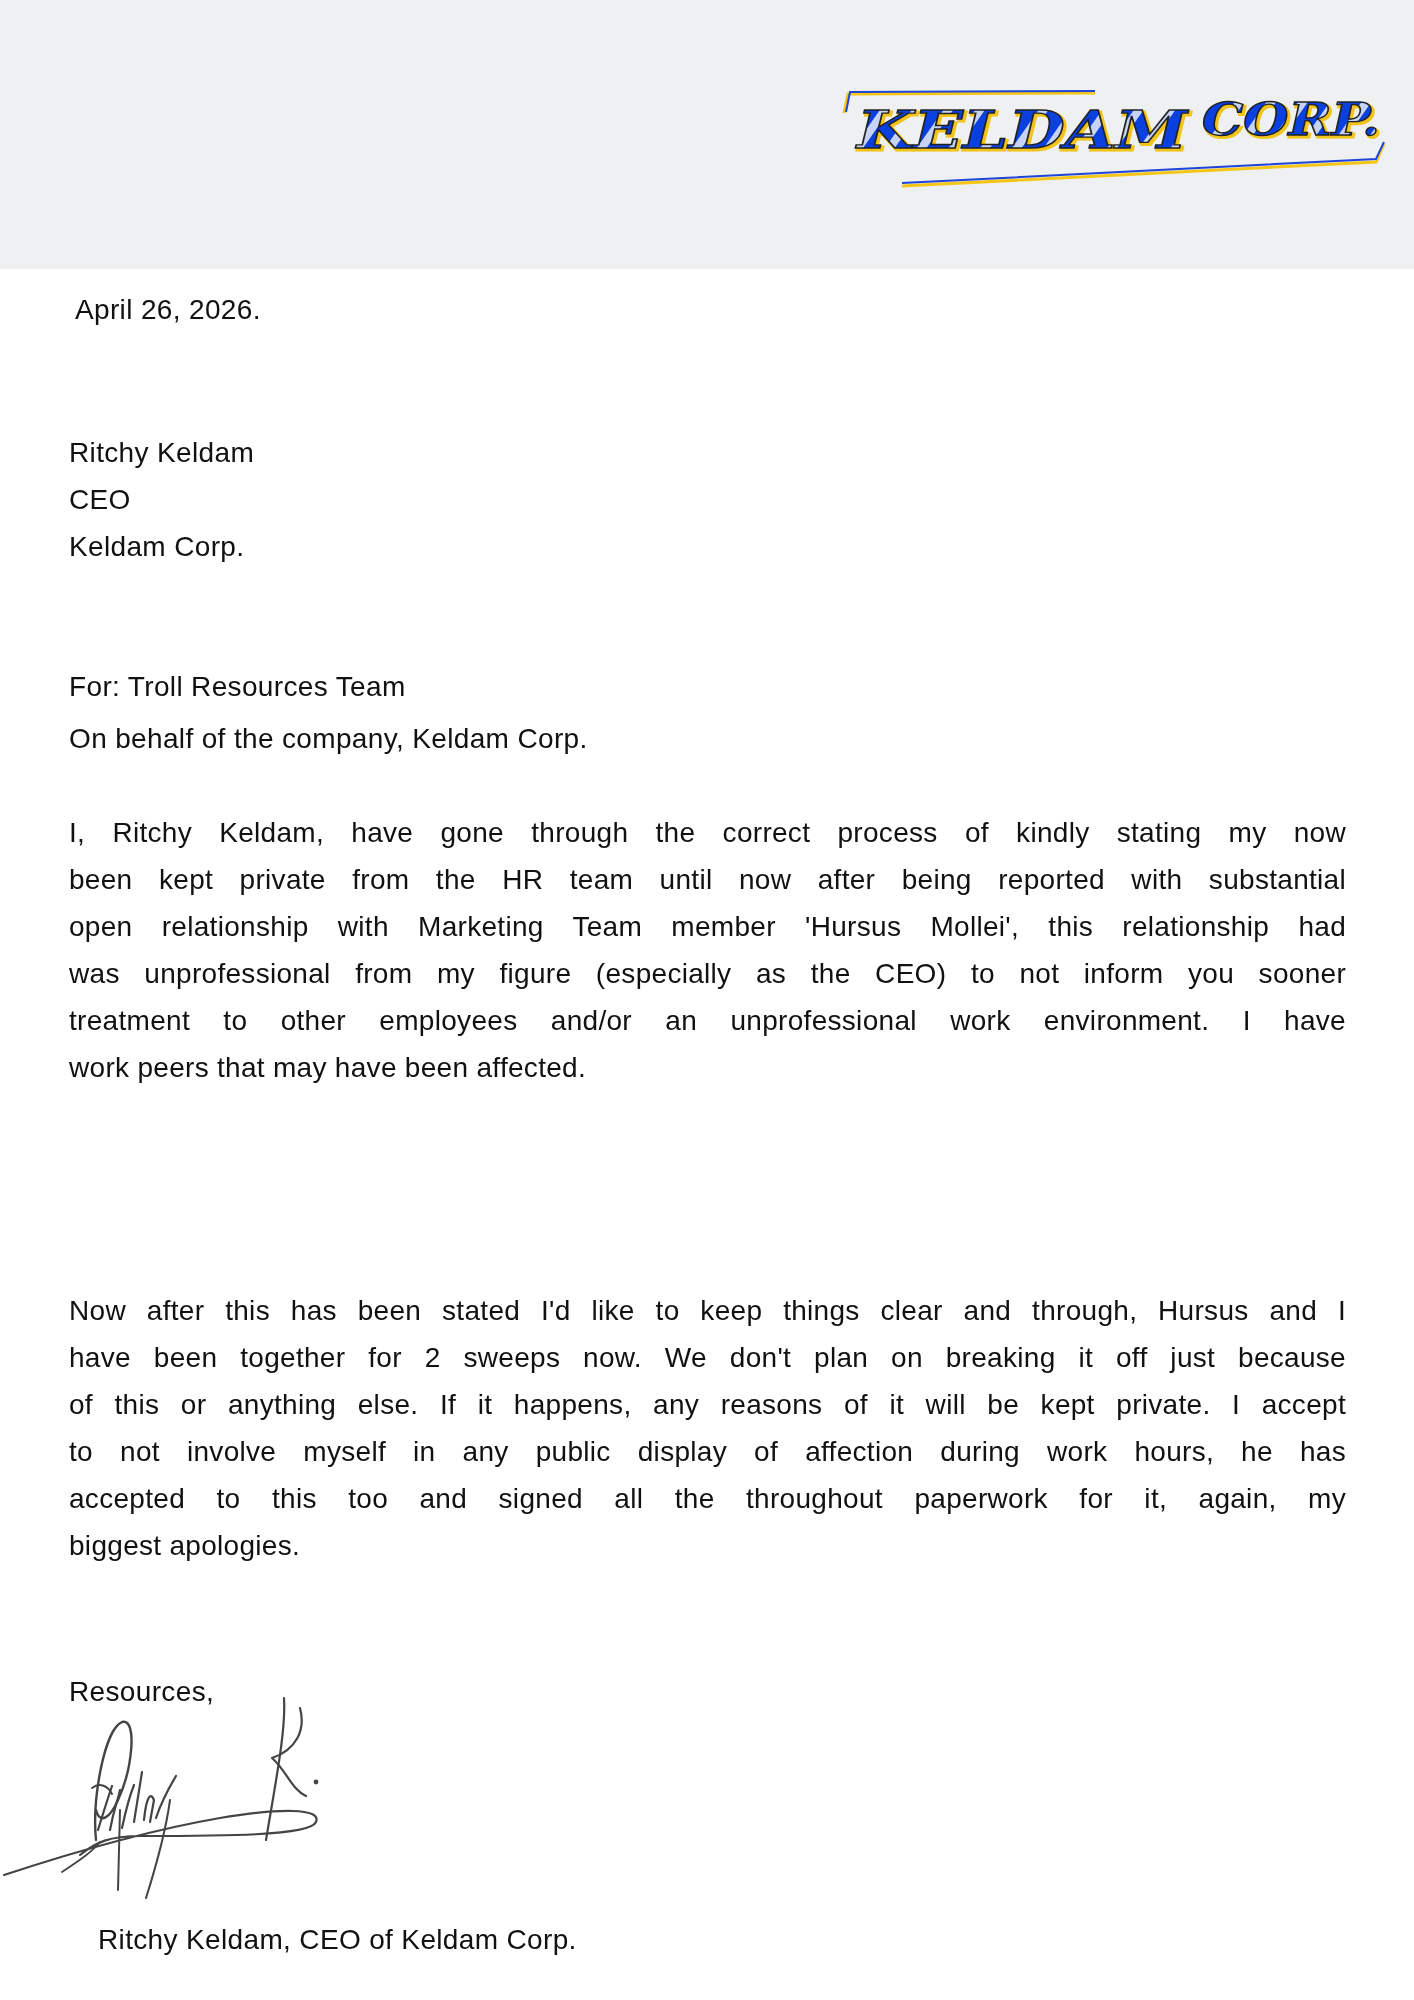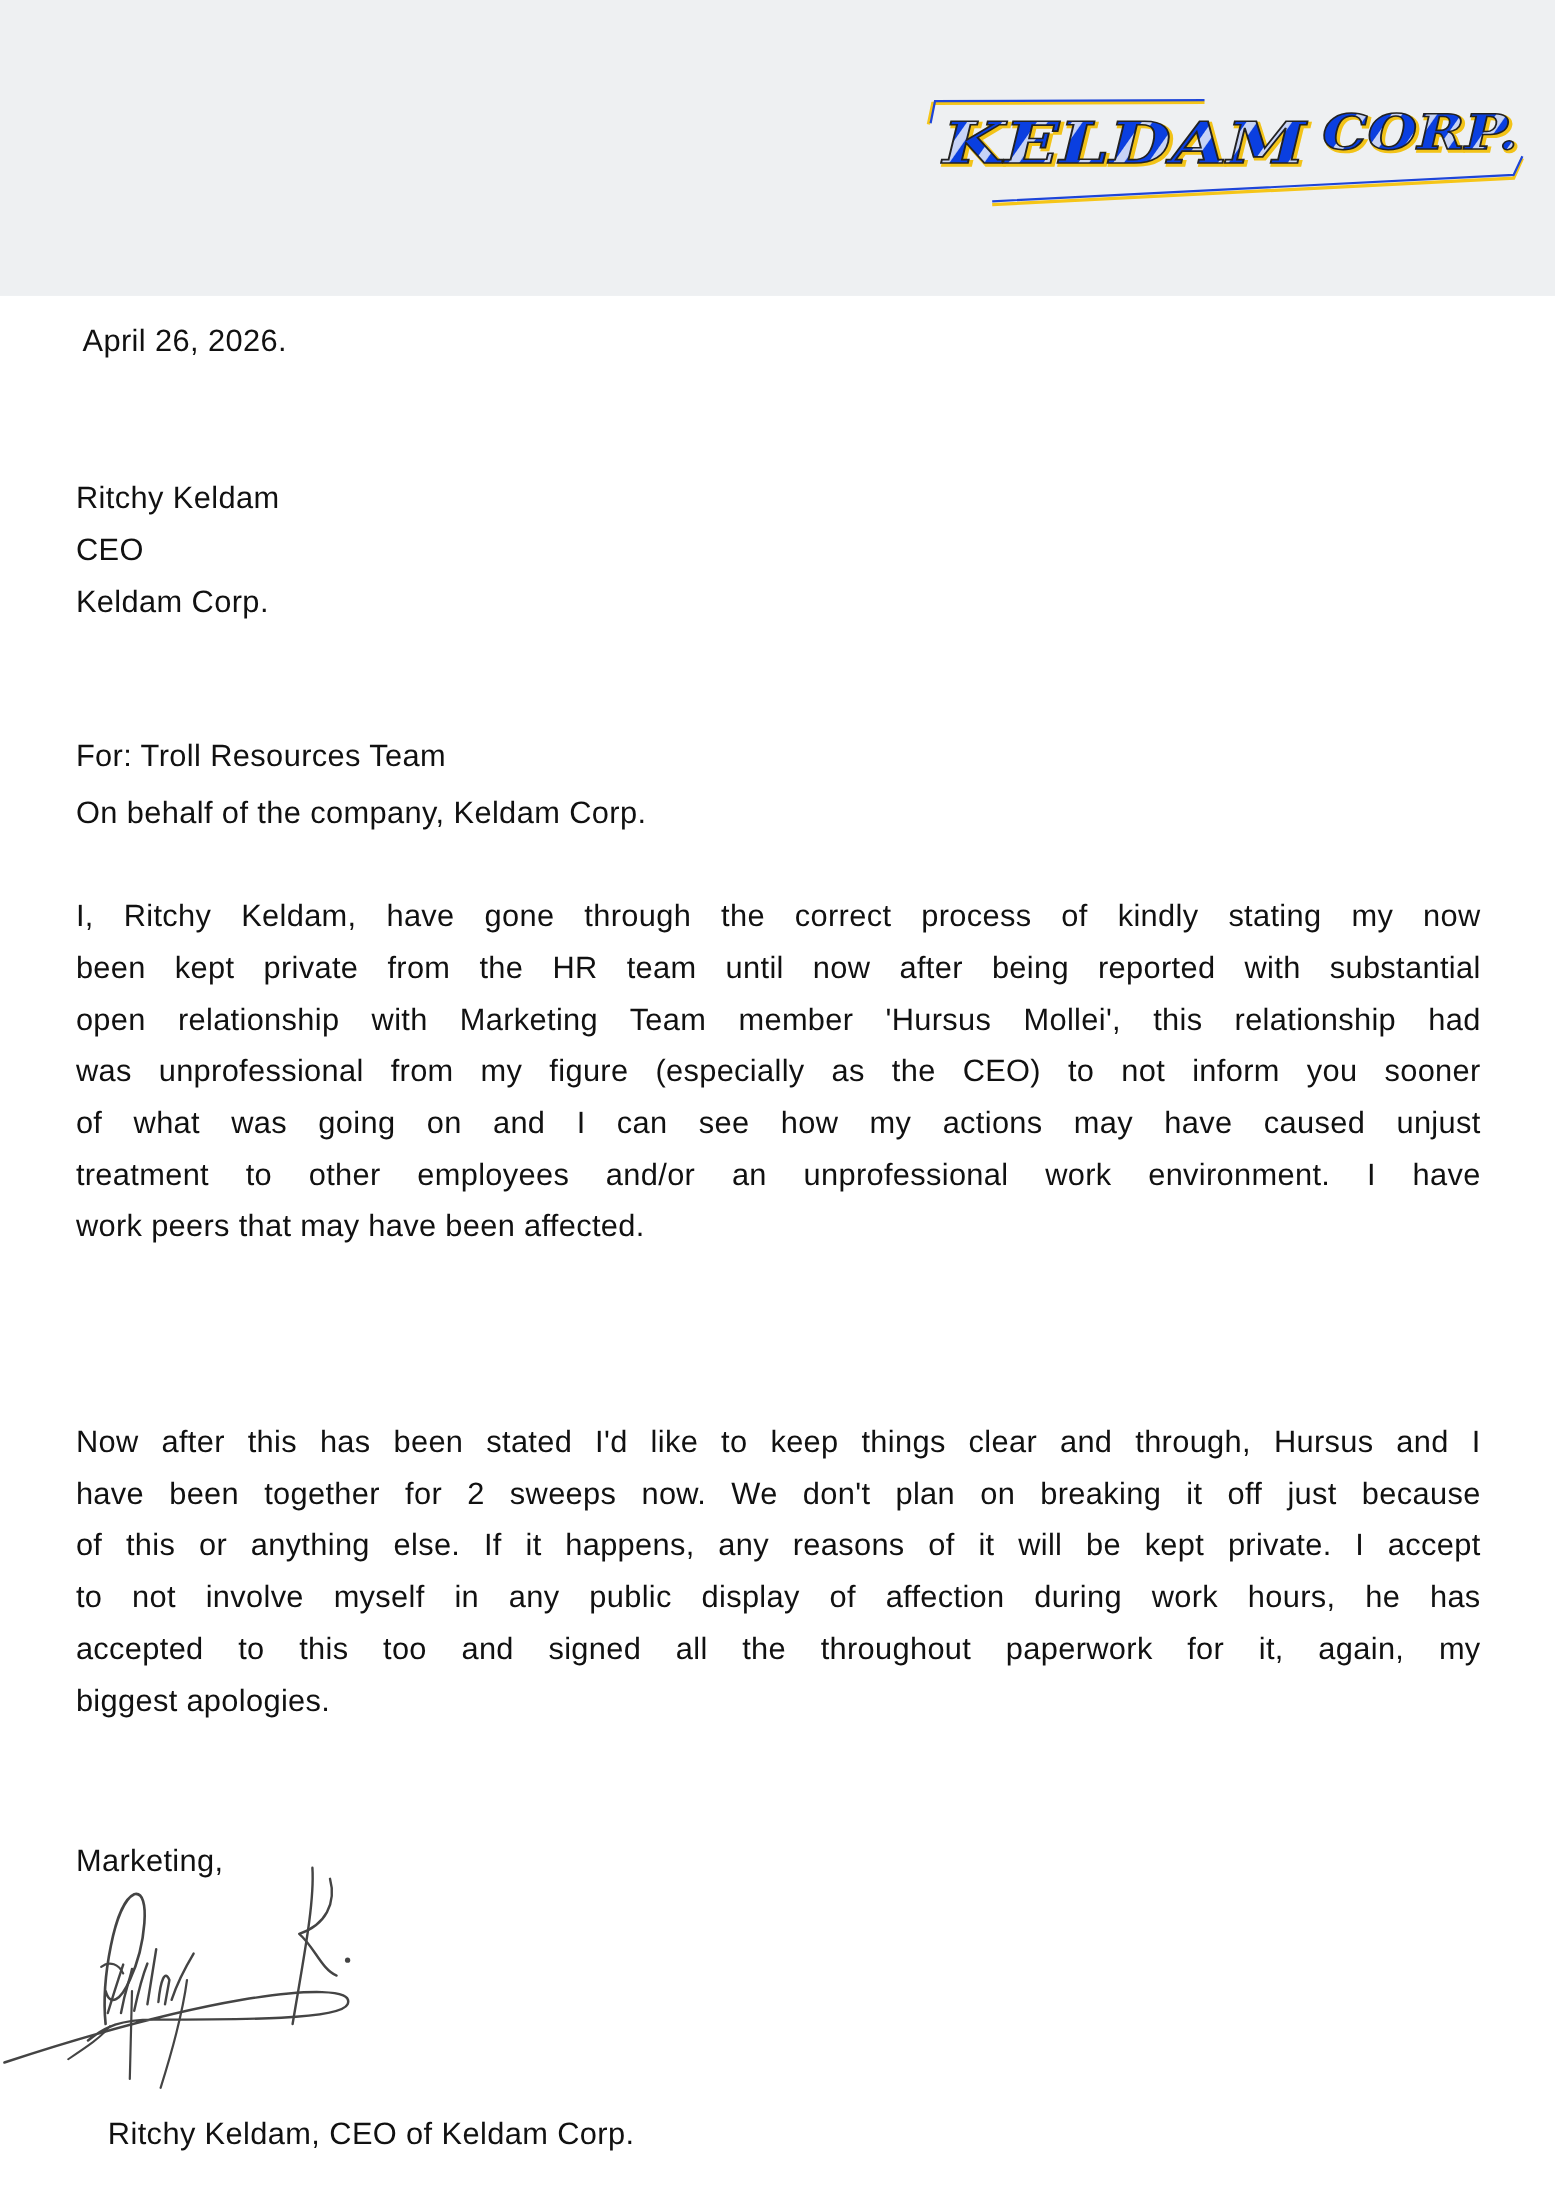--- a/index.html
+++ b/index.html
@@ -117,35 +117,34 @@
 
 <div class="line" style="top:619px;margin-top:44px;">For: Troll Resources Team</div>
 
 <div class="line" style="top:715px;">On behalf of the company, Keldam Corp.</div>
 
 <div class="para" style="top:809px;">
   <span class="pline">I, Ritchy Keldam, have gone through the correct process of kindly stating my now</span>
   <span class="pline">been kept private from the HR team until now after being reported with substantial</span>
   <span class="pline">open relationship with Marketing Team member 'Hursus Mollei', this relationship had</span>
   <span class="pline">was unprofessional from my figure (especially as the CEO) to not inform you sooner</span>
-  <span class="pline">of what was going on and I can see how my actions may have caused unjust</span>
   <span class="pline">treatment to other employees and/or an unprofessional work environment. I have</span>
   <span class="pline last">work peers that may have been affected.</span>
 </div>
 
 <div class="para" style="top:1287px;">
   <span class="pline">Now after this has been stated I'd like to keep things clear and through, Hursus and I</span>
   <span class="pline">have been together for 2 sweeps now. We don't plan on breaking it off just because</span>
   <span class="pline">of this or anything else. If it happens, any reasons of it will be kept private. I accept</span>
   <span class="pline">to not involve myself in any public display of affection during work hours, he has</span>
   <span class="pline">accepted to this too and signed all the throughout paperwork for it, again, my</span>
   <span class="pline last">biggest apologies.</span>
 </div>
 
-<div class="line" style="top:1668px;">Marketing,</div>
+<div class="line" style="top:1668px;">Resources,</div>
 
 <div class="signature">
   <svg width="340" height="225" viewBox="0 0 340 225" xmlns="http://www.w3.org/2000/svg">
     <g fill="none" stroke="#2b2b2b" stroke-linecap="round" stroke-linejoin="round" opacity="0.88">
 
       <path d="M96,150 C92,110 104,40 122,32 C138,28 132,80 118,110 C110,128 100,135 96,120" stroke-width="2.4"></path>
 
       <path d="M92,98 C100,92 108,96 112,104" stroke-width="2"></path>
 
       <path d="M98,140 C104,120 108,108 112,96 M110,140 C114,118 118,110 120,100 M122,138 C128,110 132,100 134,95 M134,132 L142,82 M144,130 C146,110 150,100 154,110 L150,132 M156,128 C162,110 170,96 176,86" stroke-width="2.2"></path>

